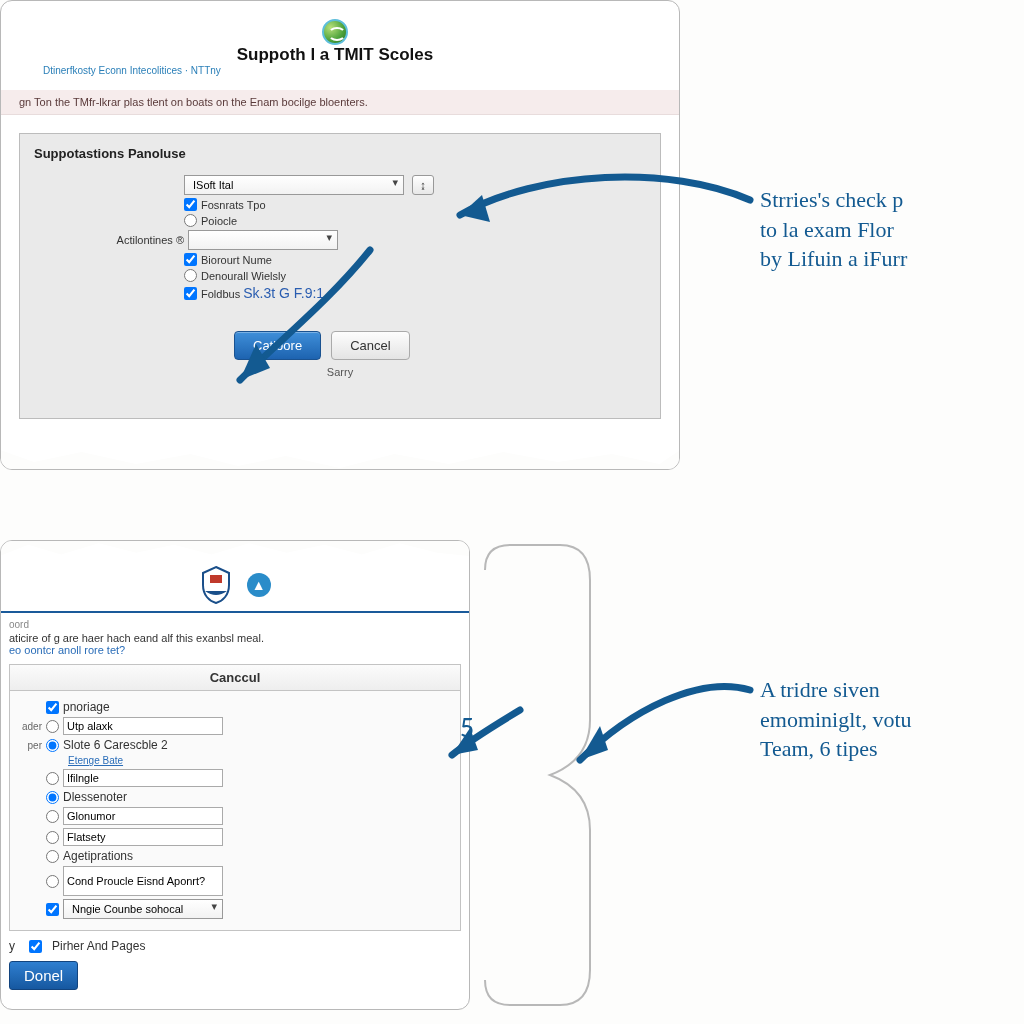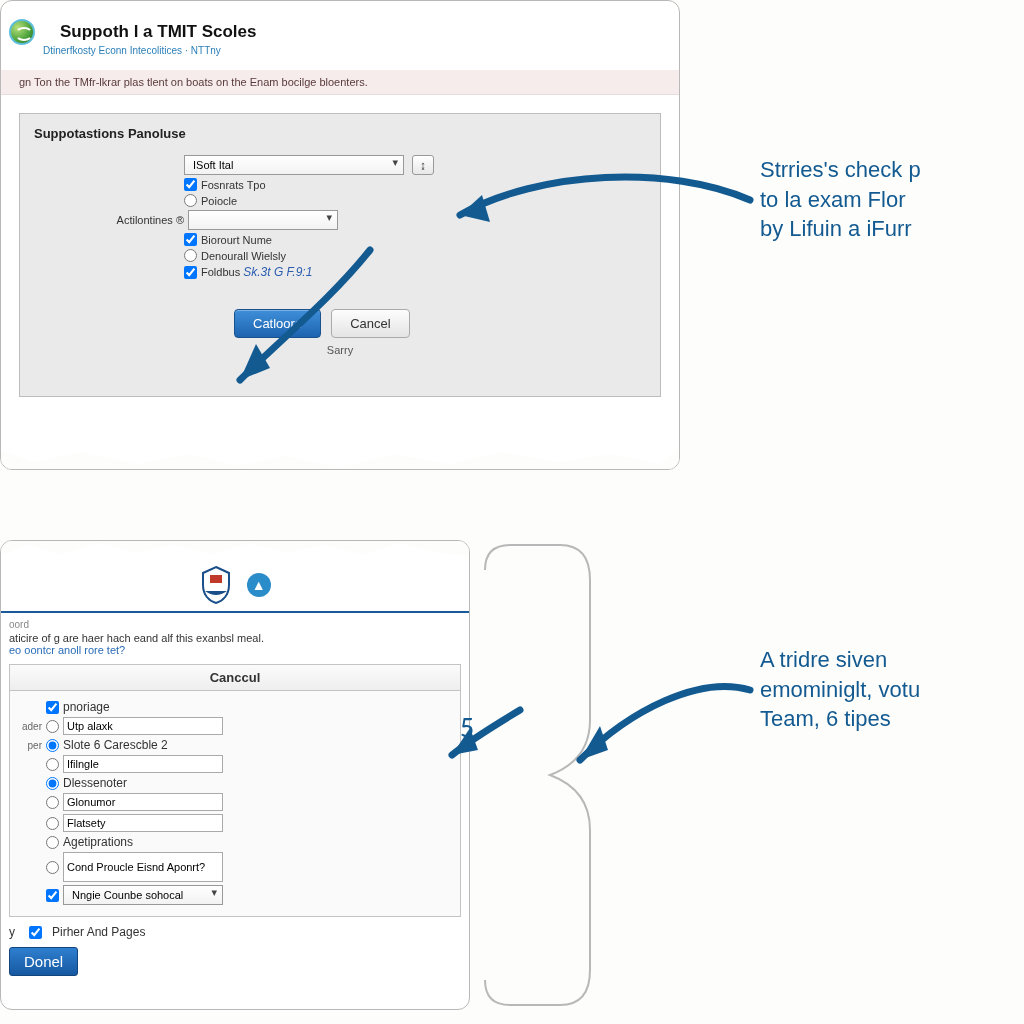--- a/index.html
+++ b/index.html
@@ -21,22 +21,23 @@
     height: 470px;
     border: 1px solid #b8b8b8;
     border-radius: 12px;
     background: #fff;
     padding: 18px 0 0 0;
     overflow: hidden;
   }
   .hdr {
     display: flex;
     align-items: center;
-    gap: 25px;
+    gap: 0;
     padding: 0 18px 2px 8px;
+    flex-direction: column;
   }
   .logo-globe {
     width: 26px; height: 26px;
     border-radius: 50%;
     background: radial-gradient(circle at 30% 30%, #b7e07a, #4aa13a 60%, #2b6b23);
     border: 2px solid #5dbedb;
     position: relative;
   }
   .logo-globe::after{
     content:""; position:absolute; left:4px; top:6px; width:14px; height:10px;
@@ -75,21 +76,21 @@
     content:"▾"; position:absolute; right:6px; top:1px; font-size:11px; color:#444; pointer-events:none;
   }
   .stepper {
     display:inline-flex; align-items:center; justify-content:center;
     width:22px; height:20px; border:1px solid #999;
     background:linear-gradient(#fff,#e8e8e8);
     margin-left:8px; font-size:11px; border-radius:3px;
   }
   input[type=checkbox], input[type=radio] { margin-right:4px; }
   .actlbl { font-size:11px; color:#333; min-width:70px; text-align:right; margin-right:4px;}
-  .fieldlink { color:#2a5db0; font-size:12px;font-style:italic; }
+  .fieldlink { color:#2a5db0; font-size:14px; }
   .btnbar { margin-top: 30px; padding-left:200px; display:flex; gap:10px; }
   .btn-primary {
     background: linear-gradient(#3f8fd9,#1d63b0);
     color:#fff; border:1px solid #1a5290;
     padding: 6px 18px; font-size:13px; border-radius:4px;
     box-shadow: inset 0 1px 0 rgba(255,255,255,.3);
     cursor:pointer;
   }
   .btn-secondary {
     background: linear-gradient(#fdfdfd,#e4e4e4);
@@ -157,21 +158,21 @@
   }
   .linky { color:#2a6db8; font-size:10px; padding-left:52px; display:block; margin:1px 0;}
   .botbar { padding:8px; display:flex; align-items:center; gap:6px;}
   .done-btn {
     background: linear-gradient(#2f7fd0,#1658a0);
     color:#fff; border:1px solid #12447e;
     padding:5px 14px; font-size:15px; border-radius:3px; cursor:pointer;
   }
 
   
-  .anno { position:absolute; color:#135a91; font-family: Liberation Sans, sans-serif; font-size:22px; line-height:1.35; }
+  .anno { position:absolute; color:#135a91; font-family: Liberation Serif, serif; font-size:22px; line-height:1.35;margin-top:30px; }
   .anno1 { left:760px; top:155px; width:260px; }
   .anno2 { left:760px; top:645px; width:260px; }
   .step5 { position:absolute; left:460px; top:710px; font-size:28px; color:#135a91; font-family:"Segoe UI",Calibri,sans-serif;}
   svg.arrow { position:absolute; overflow:visible; }
   .arrow path { fill:none; stroke:#135a91; stroke-width:7; stroke-linecap:round; }
   .arrow polygon { fill:#135a91; }
 
   
   .bracket { position:absolute; left:480px; top:540px; width:120px; height:470px; }
 </style>
@@ -282,20 +283,21 @@
         <div class="crow">
           <span class="lab">ader</span>
           <input type="radio" style="">
           <input class="tinyinput" value="Utp alaxk" style="">
         </div>
         <div class="crow">
           <span class="lab">per</span>
           <input type="radio" checked="" style="">
           <label>Slote 6 Carescble 2</label>
         </div>
+        <a class="linky" href="#">Etenge Bate</a>
         <div class="crow">
             <span class="lab"></span>
           <input type="radio" style="">
           <input class="tinyinput" value="Ifilngle" style="">
         </div>
         <div class="crow">
             <span class="lab"></span>
           <input type="radio" checked="" style="">
           <label>Dlessenoter</label>
         </div>

